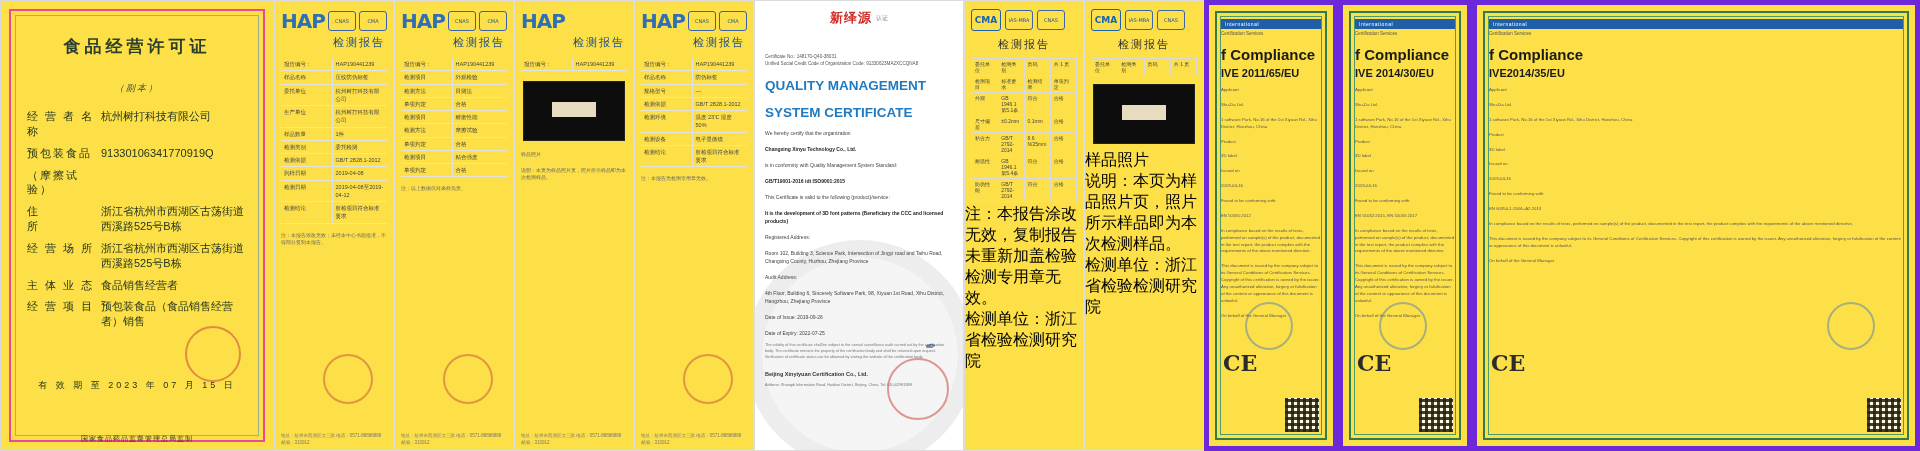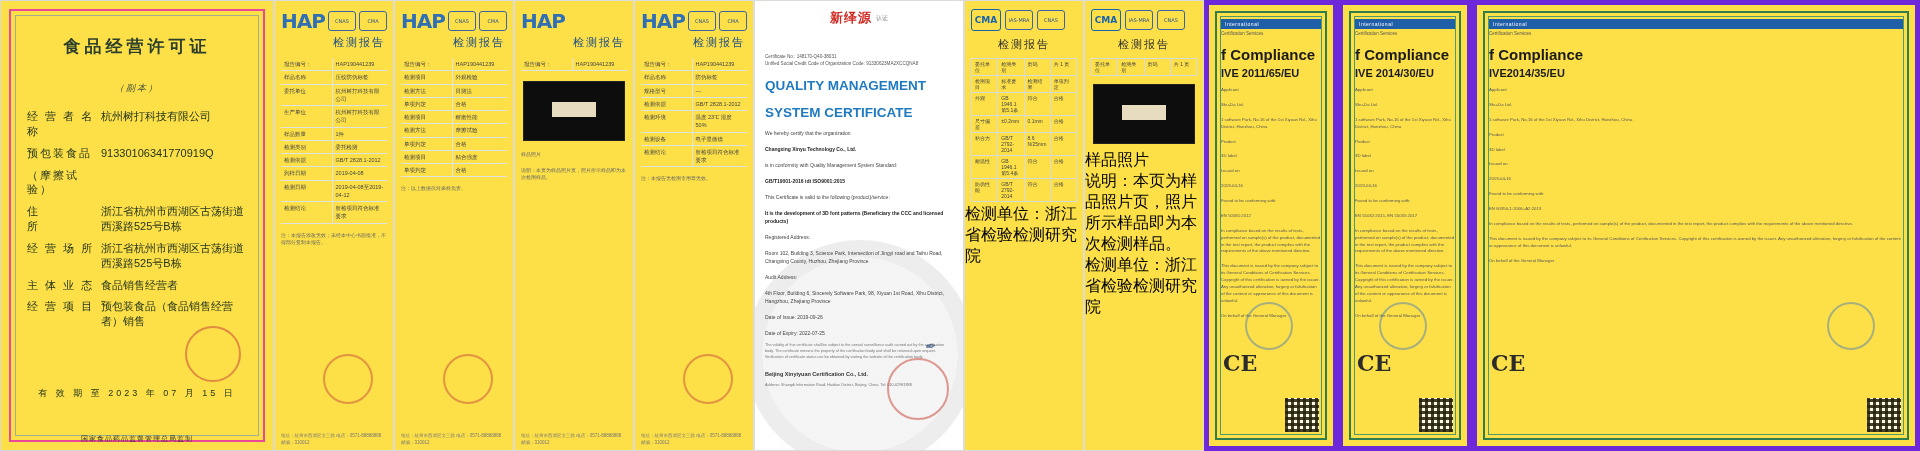--- a/index.html
+++ b/index.html
@@ -40,21 +40,21 @@
     margin-top:18px;font-weight:bold;font-family:"DejaVu Sans",sans-serif;
   }
   .c1 .subtitle{
     text-align:center;font-size:9px;color:#3b4b3b;margin-top:24px;letter-spacing:2px;font-style:italic;
   }
   .c1 .rows{margin-top:14px;padding:0 6px;}
   .c1 .row{display:flex;font-size:11px;color:#24341f;line-height:1.35;margin-bottom:7px;}
   .c1 .lab{width:74px;flex:none;letter-spacing:2px;}
   .c1 .val{flex:1;border-bottom:0px solid transparent;}
   .c1 .valid{
-    position:absolute;left:12px;right:12px;bottom:40px;
+    position:absolute;left:12px;right:12px;bottom:48px;
     font-size:9px;color:#24341f;letter-spacing:3px;text-align:center;
   }
   .c1 .footer{
     position:absolute;left:0;right:0;bottom:6px;text-align:center;
     font-size:7px;color:#333;letter-spacing:1px;
   }
   .c1 .seal{
     position:absolute;right:22px;bottom:58px;width:52px;height:52px;
     border:2px solid #c9453a;border-radius:50%;opacity:.55;
   }
@@ -457,20 +457,21 @@
         <div class="tc">符合</div>
         <div class="tc">合格</div>
       </div>
       <div class="trow">
         <div class="tc">防伪性能</div>
         <div class="tc">GB/T 2792-2014</div>
         <div class="tc">符合</div>
         <div class="tc">合格</div>
       </div>
     </div>
+    <div class="note">注：本报告涂改无效，复制报告未重新加盖检验检测专用章无效。</div>
     <div class="bottom">检测单位：浙江省检验检测研究院</div>
   </div>
 
   <div class="cert cma" style="width:118px">
     <div class="hd">
       <div class="cmamark">CMA</div>
       <div class="badge">IAS-MRA</div>
       <div class="badge">CNAS</div>
     </div>
     <div class="rpt">检测报告</div>

